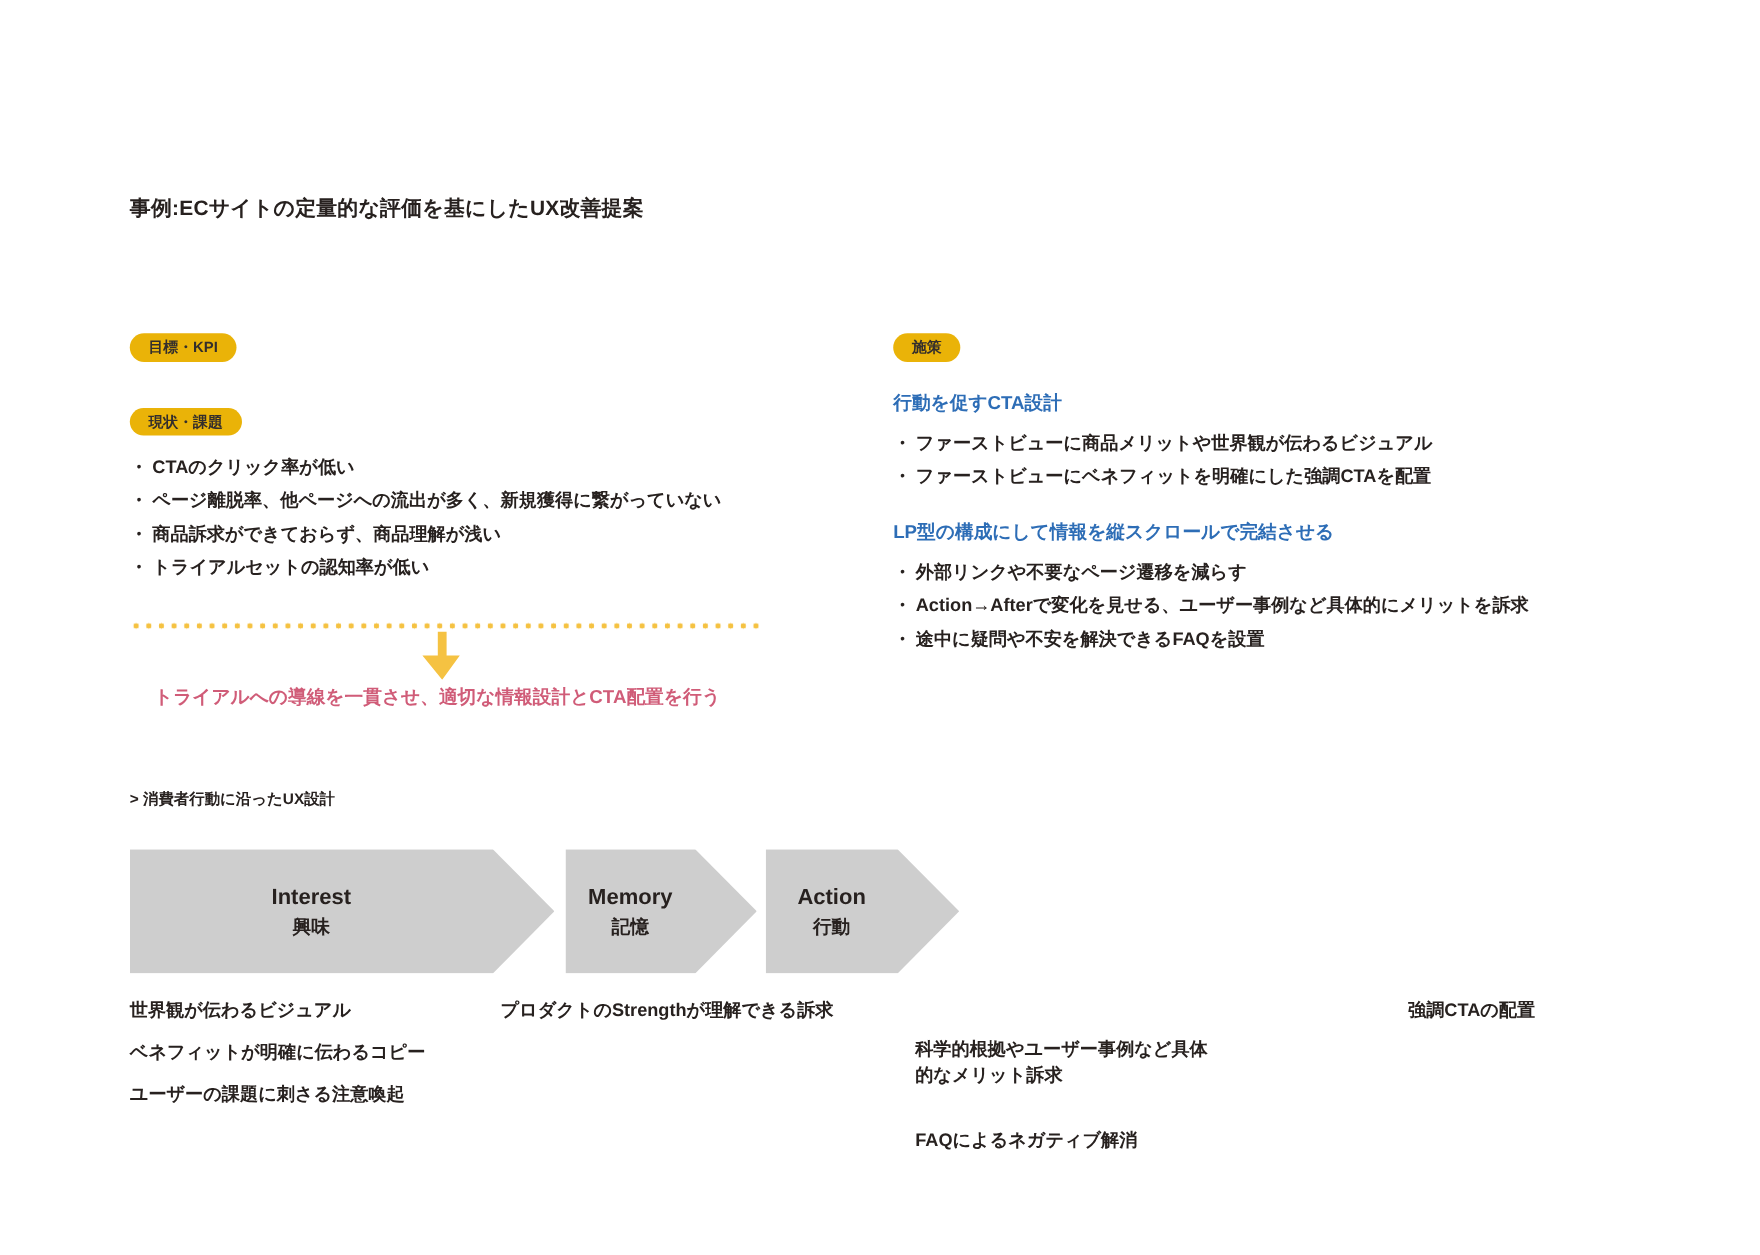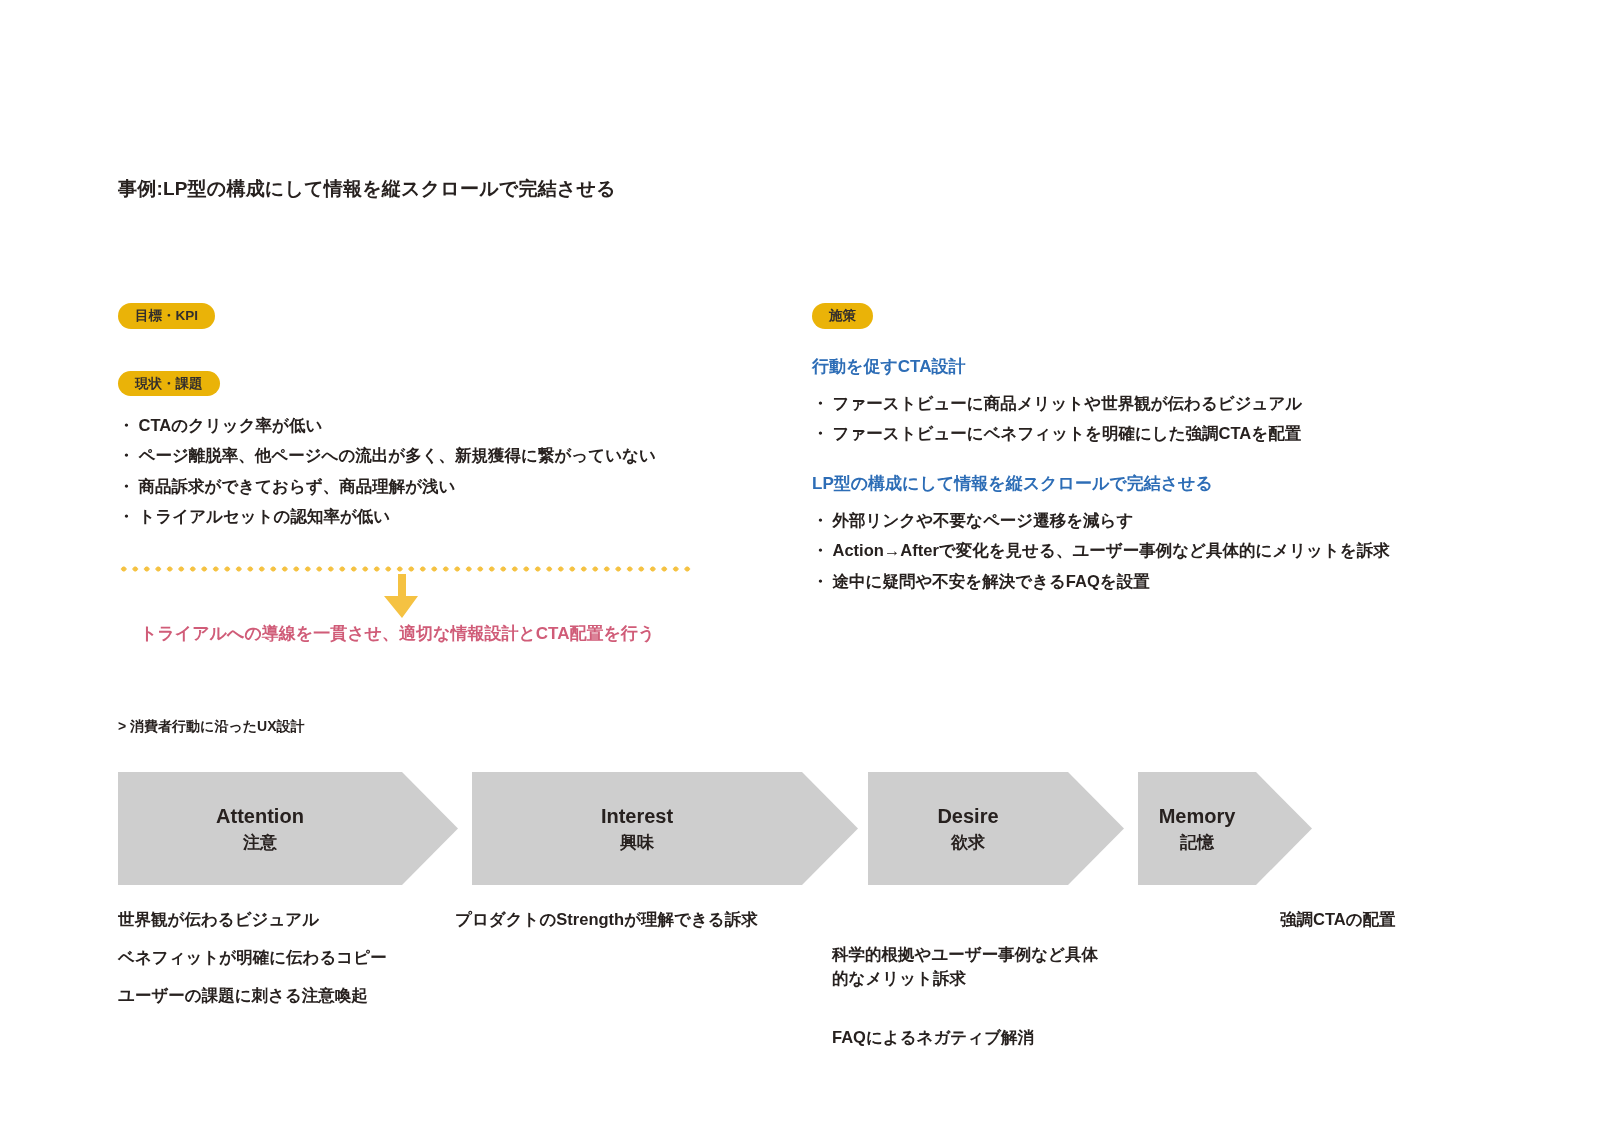--- a/index.html
+++ b/index.html
@@ -49,21 +49,21 @@
   .notes-1{left:455px;width:360px;}
   .notes-2{left:832px;width:272px;}
   .notes-2 p{margin-bottom:16px;margin-top:35px;}
   .notes-4{left:1280px;width:200px;}
 </style>
 </head>
 <body>
 
 <div class="canvas">
 
-  <h1 class="page-title">事例:LP型の構成にして情報を縦スクロールで完結させる</h1>
+  <h1 class="page-title">事例:ECサイトの定量的な評価を基にしたUX改善提案</h1>
 
   <div class="col-left">
     <span class="badge">目標・KPI</span>
     <div class="badge-2">
       <span class="badge">現状・課題</span>
     </div>
     <div class="bullets">
         <div class="bullet-row">
           <span class="bullet-mark">・</span>
           <span>CTAのクリック率が低い</span>
@@ -123,35 +123,31 @@
             <span class="bullet-mark">・</span>
             <span>途中に疑問や不安を解決できるFAQを設置</span>
           </div>
         </div>
     </div>
   </div>
 
   <p class="funnel-label">&gt; 消費者行動に沿ったUX設計</p>
 
   <div class="funnel-band">
-      <div class="stage stage-0">
-        <span class="stage-en">Attention</span>
-        <span class="stage-ja">注意</span>
-      </div>
       <div class="stage stage-1">
         <span class="stage-en">Interest</span>
         <span class="stage-ja">興味</span>
       </div>
-      <div class="stage stage-2">
-        <span class="stage-en">Desire</span>
-        <span class="stage-ja">欲求</span>
-      </div>
       <div class="stage stage-3">
         <span class="stage-en">Memory</span>
         <span class="stage-ja">記憶</span>
+      </div>
+      <div class="stage stage-4">
+        <span class="stage-en">Action</span>
+        <span class="stage-ja">行動</span>
       </div>
     </div>
 
 <div class="notes notes-0">
       <p>世界観が伝わるビジュアル</p>
       <p>ベネフィットが明確に伝わるコピー</p>
       <p>ユーザーの課題に刺さる注意喚起</p>
     </div>
     <div class="notes notes-1">
       <p>プロダクトのStrengthが理解できる訴求</p>

